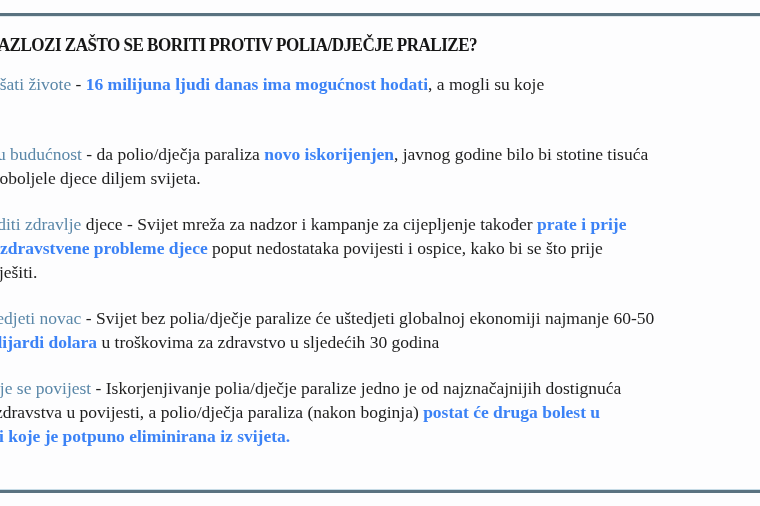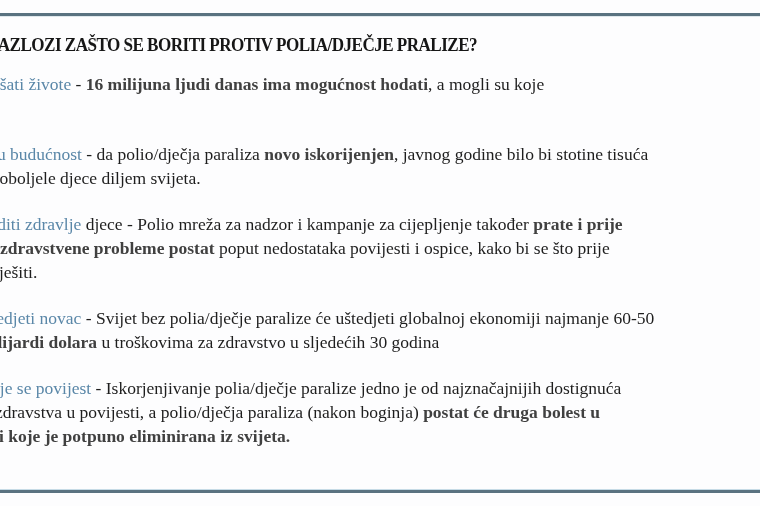--- a/index.html
+++ b/index.html
@@ -47,21 +47,21 @@
       color: #161616;
     }
     .item {
       font-size: 17.5px;
       line-height: 24px;
       margin: 0 0 22px 0;
       white-space: nowrap;
     }
     .line { display: block; }
     .accent { color: #5a87a8; }
-    b { font-weight: bold; color: #404040; }
+    b { font-weight: bold; color: #3b82f6; }
   </style>
 </head>
 <body>
 
 <div class="slide">
   <div class="rule top"></div>
 
   <div class="content">
     <div class="title">RAZLOZI ZAŠTO SE BORITI PROTIV POLIA/DJEČJE PRALIZE?</div>
 
@@ -74,24 +74,24 @@
 
     <div class="item">
       <span class="line" style="margin-left:-45px">
         <span class="accent">Ulagati u budućnost</span><span> - da polio/dječja paraliza </span><b>novo iskorijenjen</b><span>, javnog godine bilo bi stotine tisuća</span>
       </span>
       <span class="line" style="margin-left:-26px">novo oboljele  djece diljem svijeta.</span>
     </div>
 
     <div class="item">
       <span class="line" style="margin-left:-50px">
-        <span class="accent">Unaprijediti zdravlje</span><span> djece - Polio mreža za nadzor i kampanje za cijepljenje također </span><b>prate i prije</b>
+        <span class="accent">Unaprijediti zdravlje</span><span> djece - Svijet mreža za nadzor i kampanje za cijepljenje također </span><b>prate i prije</b>
       </span>
       <span class="line" style="margin-left:14px">
-        <b>zdravstvene probleme postat</b><span> poput nedostataka povijesti i ospice, kako bi se što prije</span>
+        <b>zdravstvene probleme djece</b><span> poput nedostataka povijesti i ospice, kako bi se što prije</span>
       </span>
       <span class="line" style="margin-left:-43px">mogli riješiti.</span>
     </div>
 
     <div class="item">
       <span class="line" style="margin-left:-14px">
         <span class="accent">Uštedjeti novac</span><span> - Svijet bez polia/dječje paralize će uštedjeti globalnoj ekonomiji najmanje 60-50</span>
       </span>
       <span class="line" style="margin-left:-8px">
         <b>milijardi dolara</b><span> u troškovima za zdravstvo u sljedećih 30 godina</span>

